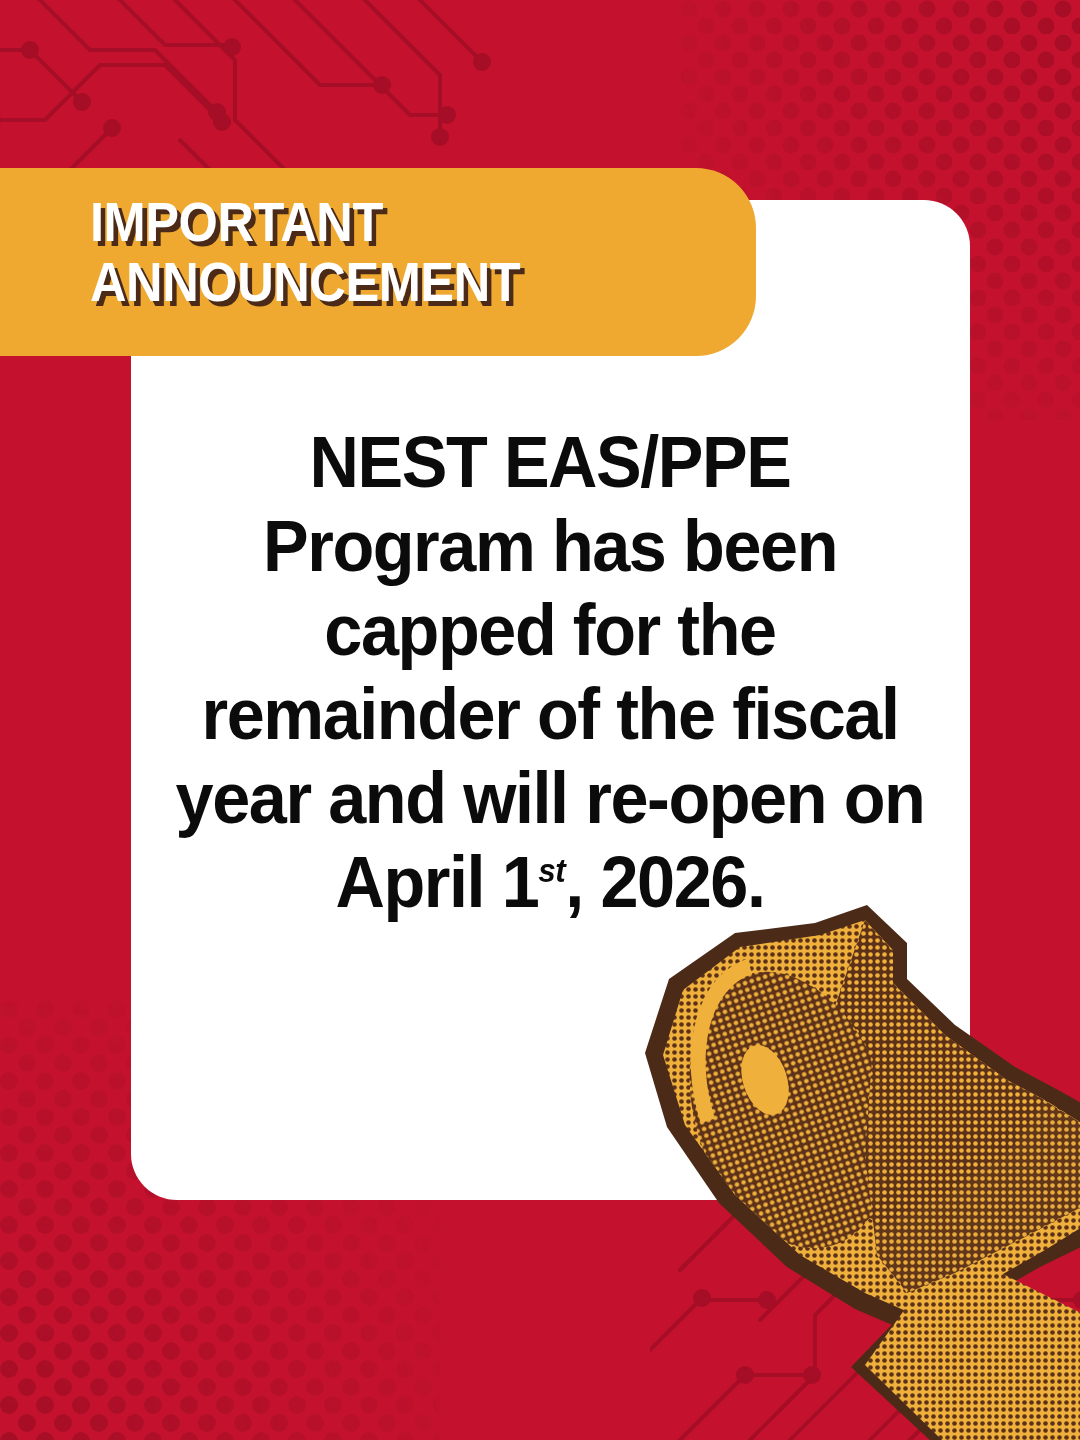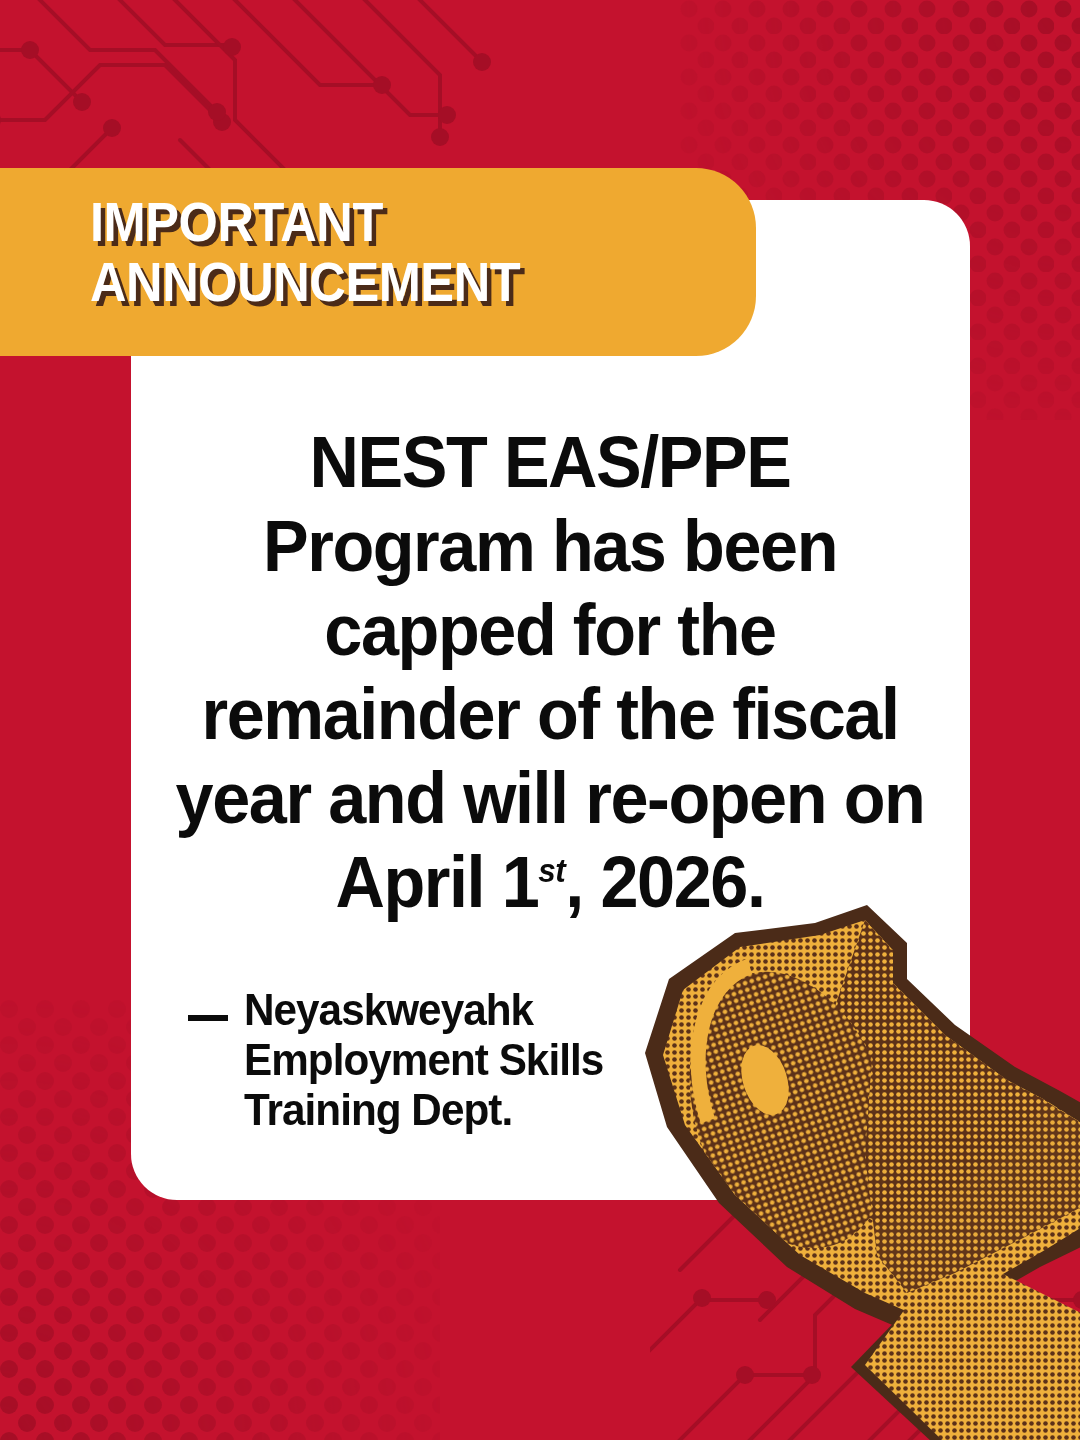--- a/index.html
+++ b/index.html
@@ -261,26 +261,20 @@
   <div class="card"></div>
 
   <div class="banner"></div>
   <div class="banner-text">IMPORTANT
 ANNOUNCEMENT</div>
 
   <div class="message">
     <span>NEST EAS/PPE Program has been capped for the remainder of the fiscal year and will re-open on April 1</span><sup>st</sup><span>, 2026.</span>
   </div>
 
-  <div class="attribution">
-    <span class="emdash"></span>
-    <span class="attribution-text">Neyaskweyahk
-Employment Skills
-Training Dept.</span>
-  </div>
 
   <div class="megaphone">
     <svg viewBox="0 0 470 548" xmlns="http://www.w3.org/2000/svg">
       <defs>
 
         <pattern id="dot-gold" width="7" height="7" patternUnits="userSpaceOnUse">
           <rect width="7" height="7" fill="#5C3118"></rect>
           <circle cx="3.5" cy="3.5" r="2.3" fill="#EFB03C"></circle>
         </pattern>
 

